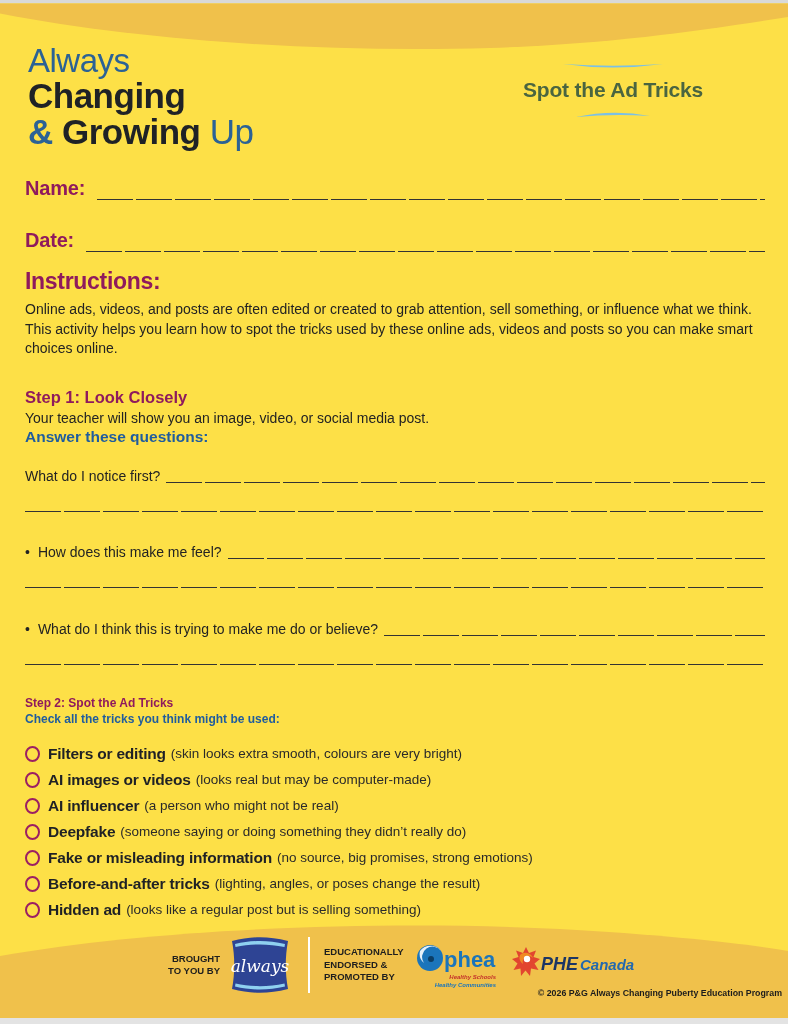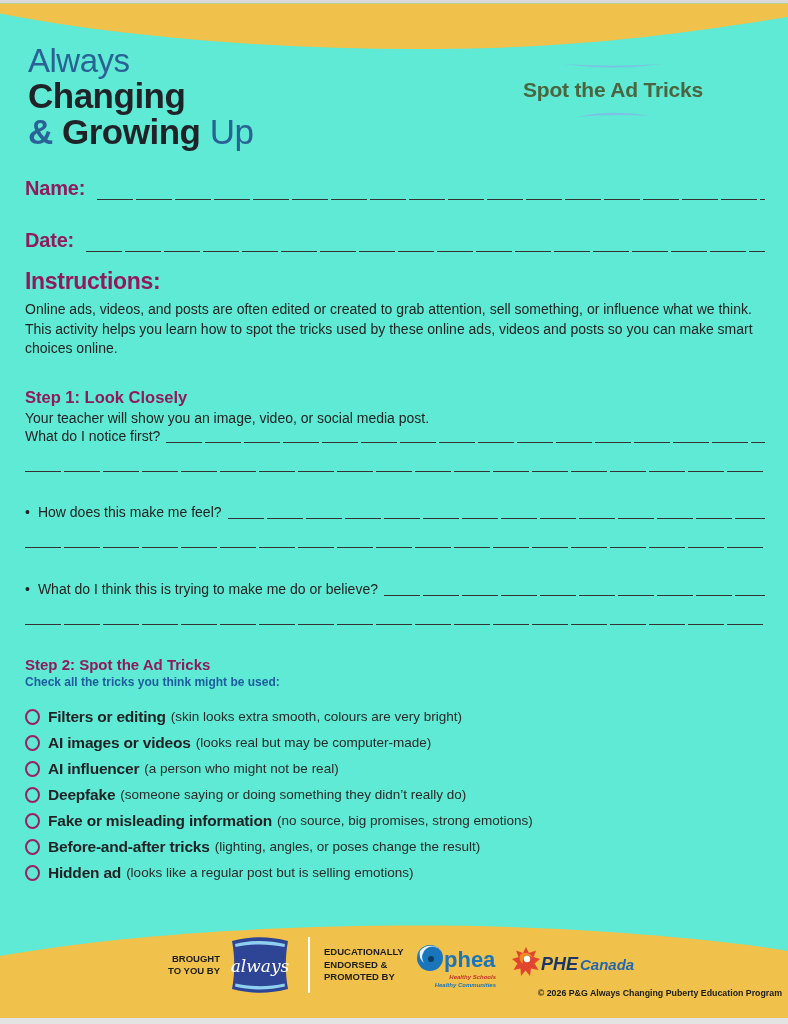--- a/index.html
+++ b/index.html
@@ -1,17 +1,17 @@
 <!DOCTYPE html>
 <html><head>
 <meta charset="utf-8">
 <style>
   html,body{margin:0;padding:0;}
   body{font-family:"Liberation Sans", sans-serif; background:#f2f2f2;}
-  .page{position:relative;width:788px;height:1024px;background:#5eead4;overflow:hidden;margin:0 auto;}
+  .page{position:relative;width:788px;height:1024px;background:#fde047;overflow:hidden;margin:0 auto;}
 
   
   .band-top{position:absolute;top:0;left:0;width:788px;height:56px;display:block;}
 
   
   .brand{position:absolute;left:28px;top:44px;line-height:1.03;letter-spacing:-0.5px;}
   .brand .l1{font-size:33px;font-weight:500;color:#2B6295;}
   .brand .l2{font-size:35px;font-weight:800;color:#1F2226;}
   .brand .l3{font-size:35px;font-weight:800;color:#1F2226;}
   .brand .amp{color:#2B6295;font-weight:800;}
@@ -37,21 +37,21 @@
   .intro{font-size:14px;color:#232323;margin:0;}
   .h-answer{font-size:15.5px;font-weight:800;color:#1F5C9E;margin:2px 0 20px 0;}
 
   .q-row{display:flex;align-items:flex-end;height:18px;font-size:14px;color:#232323;justify-content:flex-end;}
   .q-row .bullet{margin-right:8px;font-size:14px;}
   .q-row .wline{margin-left:6px;}
   .free-line{height:1px;margin-top:27px;background-image:repeating-linear-gradient(to right,#333 0,#333 36px,transparent 36px,transparent 39px);background-size:100% 1.4px;background-repeat:no-repeat;background-position:0 100%;}
   .gap28{margin-top:30px;}
   .gap30{margin-top:31px;}
 
-  .h-step2{font-size:15px;font-weight:800;color:#8F1A5D;margin:31px 0 0 0;}
+  .h-step2{font-size:12px;font-weight:800;color:#8F1A5D;margin:31px 0 0 0;}
   .h-check{font-size:12px;font-weight:800;color:#1F5C9E;margin:2px 0 15px 0;}
 
   .check-item{display:flex;align-items:center;height:26px;}
   .check-item .circle{width:11px;height:12px;border:2px solid #9C1F63;border-radius:50%;margin-right:8px;flex:none;cursor:pointer;}
   .check-item .label{font-size:15.5px;font-weight:800;color:#1F2125;letter-spacing:-0.2px;}
   .check-item .desc{font-size:13.5px;color:#2A2A2A;margin-left:5px;}
 
   
   .footer{position:absolute;left:0;bottom:0;width:788px;height:124px;}
   .footer svg.band{position:absolute;left:0;top:0;}
@@ -97,20 +97,21 @@
     <div class="field-row row-date">
       <span class="field-label">Date:</span>
       <span class="wline"></span>
     </div>
 
     <div class="h-instructions">Instructions:</div>
     <div class="para">Online ads, videos, and posts are often edited or created to grab attention, sell something, or influence what we think. This activity helps you learn how to spot the tricks used by these online ads, videos and posts so you can make smart choices online.</div>
 
     <div class="h-step">Step 1: Look Closely</div>
     <div class="intro">Your teacher will show you an image, video, or social media post.</div>
+    <div class="h-answer">Answer these questions:</div>
 
     <div class="q-row">
       <span>What do I notice first?</span>
       <span class="wline"></span>
     </div>
     <div class="free-line"></div>
 
     <div class="q-row gap28">
       <span class="bullet">•</span>
       <span>How does this make me feel?</span>
@@ -154,21 +155,21 @@
       <span class="desc">(no source, big promises, strong emotions)</span>
     </div>
     <div class="check-item">
       <span class="circle"></span>
       <span class="label">Before-and-after tricks</span>
       <span class="desc">(lighting, angles, or poses change the result)</span>
     </div>
     <div class="check-item">
       <span class="circle"></span>
       <span class="label">Hidden ad</span>
-      <span class="desc">(looks like a regular post but is selling emotions)</span>
+      <span class="desc">(looks like a regular post but is selling something)</span>
     </div>
 
   </div>
 
   <div class="footer">
     <svg class="band" width="788" height="124" viewBox="0 0 788 124">
       <path d="M0,56 C170,26 400,21 560,29 C670,35 748,44 788,51 L788,118 L0,118 Z" fill="#F0C14B"></path>
       <rect x="0" y="118" width="788" height="6" fill="#E3E3E3"></rect>
     </svg>
 

